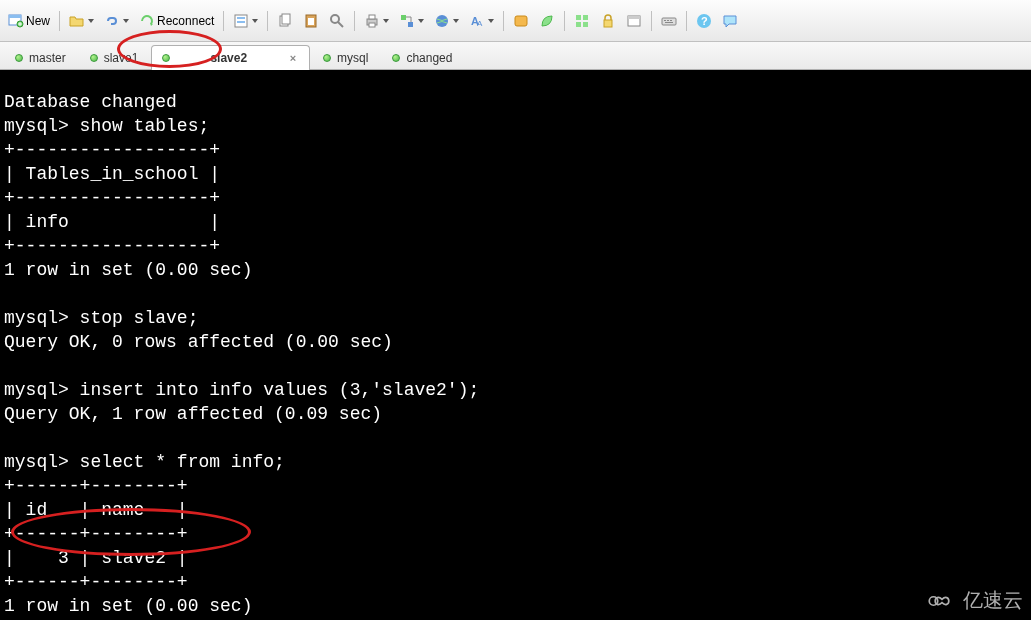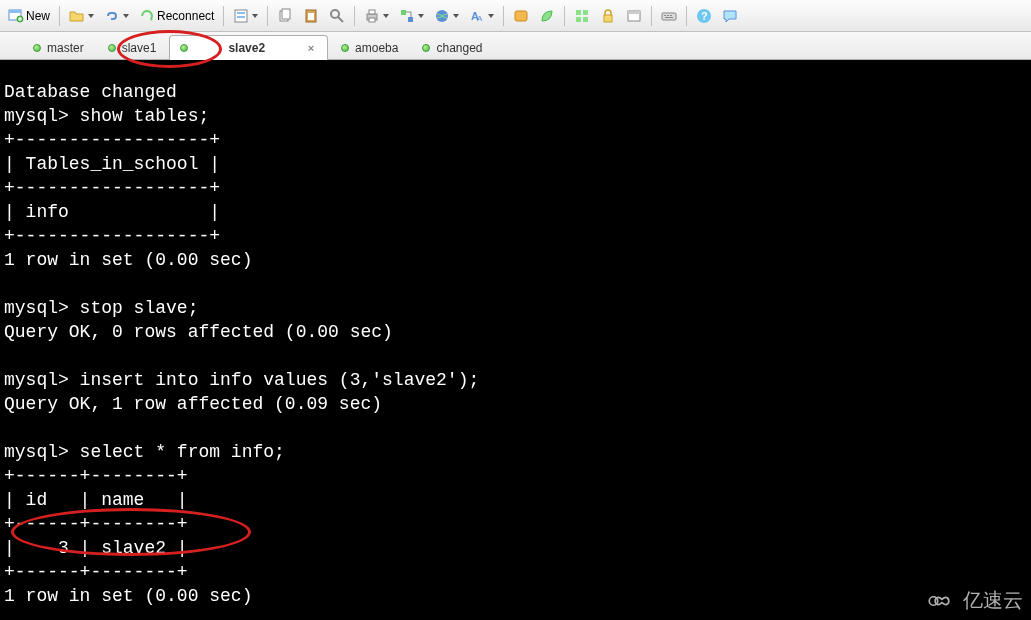--- a/index.html
+++ b/index.html
@@ -6,21 +6,21 @@
 body {
   width: 1031px;
   height: 620px;
   font-family: Tahoma, Arial, sans-serif;
   font-size: 12px;
   background: #f0f0f0;
   overflow: hidden;
   position: relative;
 }
 .toolbar {
-  height: 32px;
+  height: 42px;
   background: linear-gradient(to bottom, #fdfdfd, #e8e8e8);
   border-bottom: 1px solid #c0c0c0;
   display: flex;
   align-items: center;
   padding: 0 4px;
   gap: 2px;
 }
 .tb-btn {
   display: flex;
   align-items: center;
@@ -49,21 +49,21 @@
   border-right: 3px solid transparent;
   border-top: 4px solid #555;
   margin-left: 1px;
 }
 .tabbar {
   height: 28px;
   background: linear-gradient(to bottom, #f8f8f8, #eaeaea);
   border-bottom: 1px solid #b0b0b0;
   display: flex;
   align-items: flex-end;
-  padding: 0 22px;
+  padding: 0 4px;
   gap: 2px;
 }
 .tab {
   display: flex;
   align-items: center;
   height: 24px;
   padding: 0 10px;
   border: 1px solid transparent;
   border-bottom: none;
   border-radius: 4px 4px 0 0;
@@ -321,21 +321,21 @@
     <span class="tab-dot"></span>
     <span>slave1</span>
   </div>
   <div class="tab active">
     <span class="tab-dot"></span>
     <span>slave2</span>
     <span class="tab-close">×</span>
   </div>
   <div class="tab">
     <span class="tab-dot"></span>
-    <span>amoeba</span>
+    <span>mysql</span>
   </div>
   <div class="tab">
     <span class="tab-dot"></span>
     <span>changed</span>
   </div>
 </div>
 
 <div class="terminal"><span>Database changed</span>
 <span>mysql&gt; show tables;</span>
 <span>+------------------+</span>

